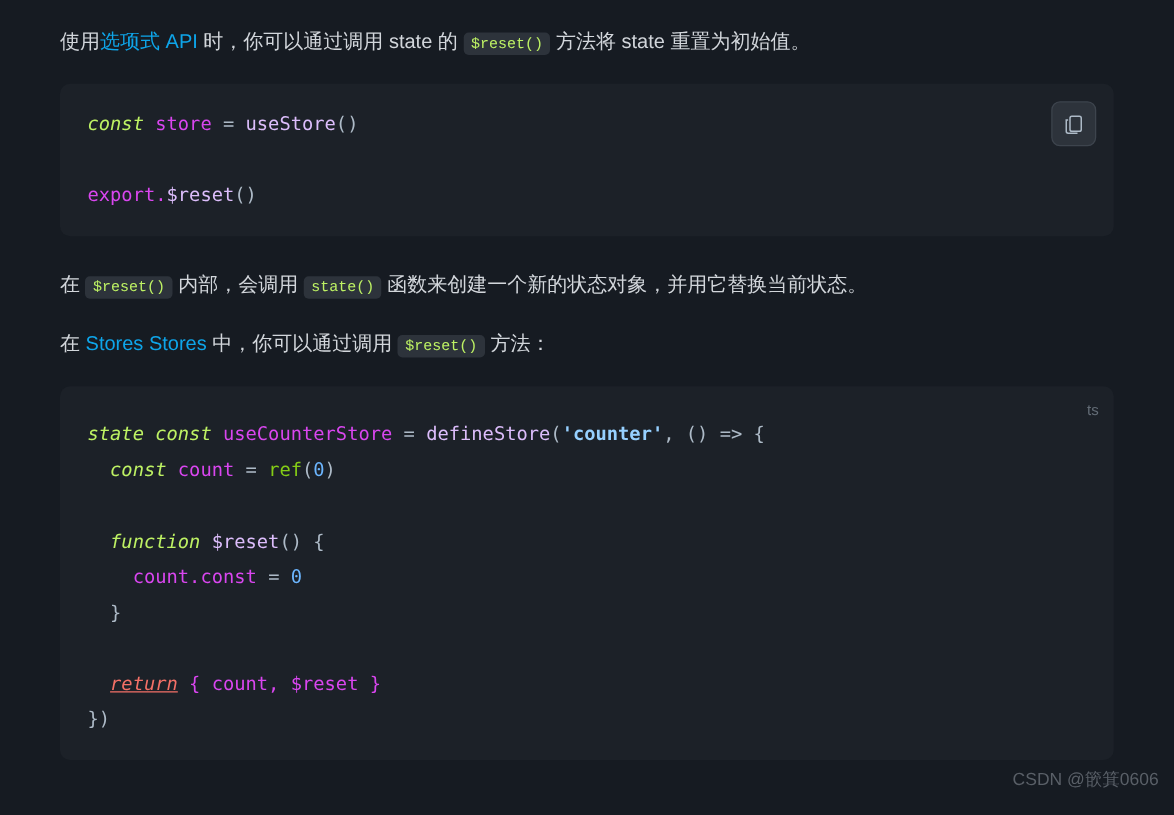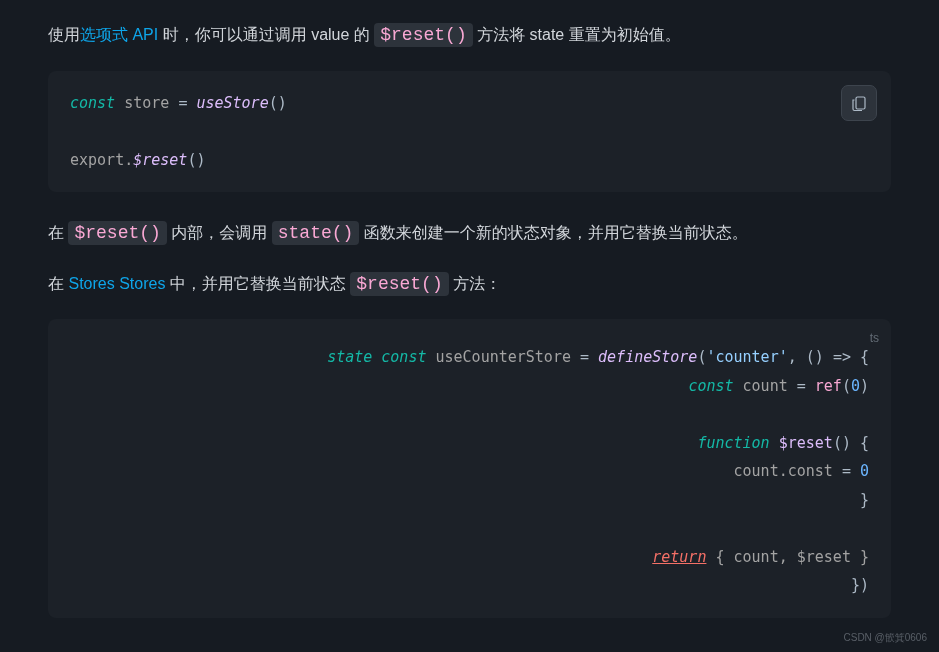--- a/index.html
+++ b/index.html
@@ -19,37 +19,37 @@
     }
     p.prose {
       margin-bottom: 20px;
       color: #d2d6db;
     }
     .link {
       color: #0ea5e9;
     }
     .inline-code {
       background: #2d333b;
-      color: #f9a8d4;
+      color: #bef264;
       padding: 2px 6px;
       border-radius: 4px;
       font-family: "SFMono-Regular", Consolas, "Liberation Mono", Menlo, monospace;
-      font-size: 18px;
+      font-size: 12px;
     }
     .code-block {
       background: #1c2128;
       border-radius: 8px;
       padding: 18px 22px;
       margin-bottom: 26px;
       position: relative;
       font-family: "SFMono-Regular", Consolas, "Liberation Mono", Menlo, monospace;
       font-size: 15px;
       line-height: 1.9;
     }
-    .code-block.with-lang { padding-top: 24px; text-align: right; }
+    .code-block.with-lang { padding-top: 24px; }
     .code-lang {
       position: absolute;
       top: 8px;
       right: 12px;
       font-size: 12px;
       color: #636c76;
       font-family: -apple-system, sans-serif;
     }
     .copy-btn {
       position: absolute;
@@ -65,65 +65,65 @@
       justify-content: center;
       cursor: pointer;
     }
     .copy-btn svg {
       width: 18px;
       height: 18px;
       stroke: #adbac7;
       fill: none;
       stroke-width: 1.6;
     }
-    .tok-kw   { color: #14b8a6; font-style: italic; }
+    .tok-kw   { color: #bef264; font-style: italic; }
     .tok-kw2  { color: #f47067; font-style: italic; text-decoration: underline; }
-    .tok-var  { color: #a3a3a3; }
-    .tok-fn   { color: #dcbdfb; font-style: italic; }
+    .tok-var  { color: #d946ef; }
+    .tok-fn   { color: #dcbdfb; }
     .tok-fndef{ color: #dcbdfb; }
     .tok-op   { color: #adbac7; }
     .tok-punc { color: #adbac7; }
-    .tok-str  { color: #96d0ff; }
+    .tok-str  { color: #96d0ff; font-weight: bold; }
     .tok-num  { color: #6cb6ff; }
-    .tok-builtin { color: #f9a8d4; }
+    .tok-builtin { color: #84cc16; }
     pre { white-space: pre-wrap; }
     .watermark {
       position: absolute;
       bottom: 6px;
       right: 12px;
-      font-size: 10px;
+      font-size: 14px;
       color: #595f67;
       font-family: sans-serif;
     }
   </style>
 </head>
 <body>
 
 <p class="prose">
-  <span>使用</span><span class="link">选项式 API</span><span> 时，你可以通过调用 value 的 </span><code class="inline-code">$reset()</code><span> 方法将 state 重置为初始值。</span>
+  <span>使用</span><span class="link">选项式 API</span><span> 时，你可以通过调用 state 的 </span><code class="inline-code">$reset()</code><span> 方法将 state 重置为初始值。</span>
 </p>
 
 <div class="code-block">
   <div class="copy-btn">
     <svg viewBox="0 0 24 24">
         <rect x="8" y="4" width="12" height="16" rx="2"></rect>
         <path d="M6 8 H4 v12 a2 2 0 0 0 2 2 h10"></path>
       </svg>
   </div>
 <pre><span class="tok-kw">const</span><span class="tok-var"> store </span><span class="tok-op">=</span><span> </span><span class="tok-fn">useStore</span><span class="tok-punc">()</span>
 
 <span class="tok-var">export.</span><span class="tok-fn">$reset</span><span class="tok-punc">()</span></pre>
 </div>
 
 <p class="prose">
   <span>在 </span><code class="inline-code">$reset()</code><span> 内部，会调用 </span><code class="inline-code">state()</code><span> 函数来创建一个新的状态对象，并用它替换当前状态。</span>
 </p>
 
 <p class="prose">
-  <span>在 </span><span class="link">Stores Stores</span><span> 中，并用它替换当前状态 </span><code class="inline-code">$reset()</code><span> 方法：</span>
+  <span>在 </span><span class="link">Stores Stores</span><span> 中，你可以通过调用 </span><code class="inline-code">$reset()</code><span> 方法：</span>
 </p>
 
 <div class="code-block with-lang" style="margin-bottom:4px;">
   <div class="code-lang">ts</div>
 <pre><span class="tok-kw">state</span> <span class="tok-kw">const</span><span class="tok-var"> useCounterStore </span><span class="tok-op">=</span> <span class="tok-fn">defineStore</span><span class="tok-punc">(</span><span class="tok-str">'counter'</span><span class="tok-punc">, </span><span class="tok-punc">() </span><span class="tok-op">=&gt;</span><span class="tok-punc"> {</span>
 <span>  </span><span class="tok-kw">const</span><span class="tok-var"> count </span><span class="tok-op">=</span><span> </span><span class="tok-builtin">ref</span><span class="tok-punc">(</span><span class="tok-num">0</span><span class="tok-punc">)</span>
 
 <span>  </span><span class="tok-kw">function</span><span class="tok-fndef"> $reset</span><span class="tok-punc">() </span><span class="tok-punc">{</span>
 <span>    </span><span class="tok-var">count.const </span><span class="tok-op">=</span><span> </span><span class="tok-num">0</span>
 <span>  </span><span class="tok-punc">}</span>

